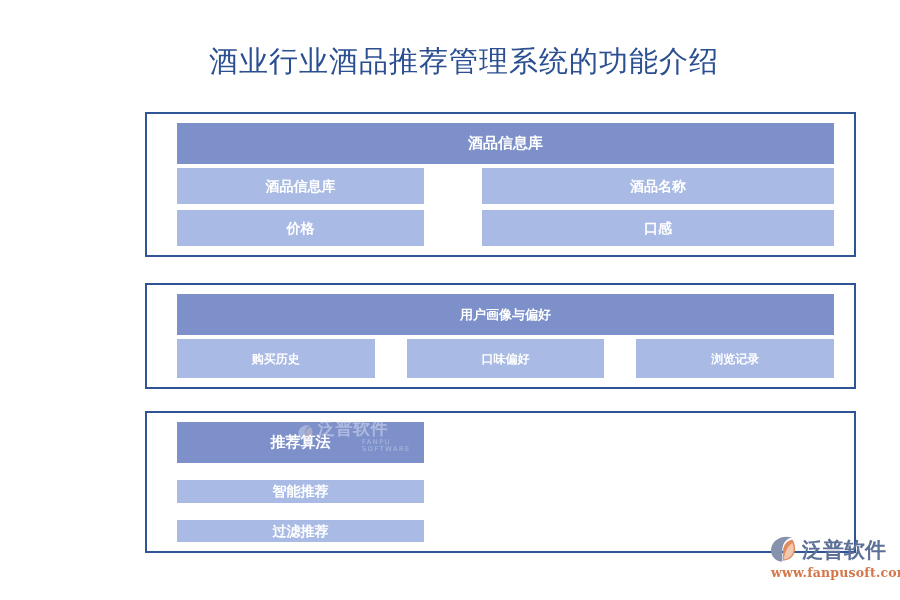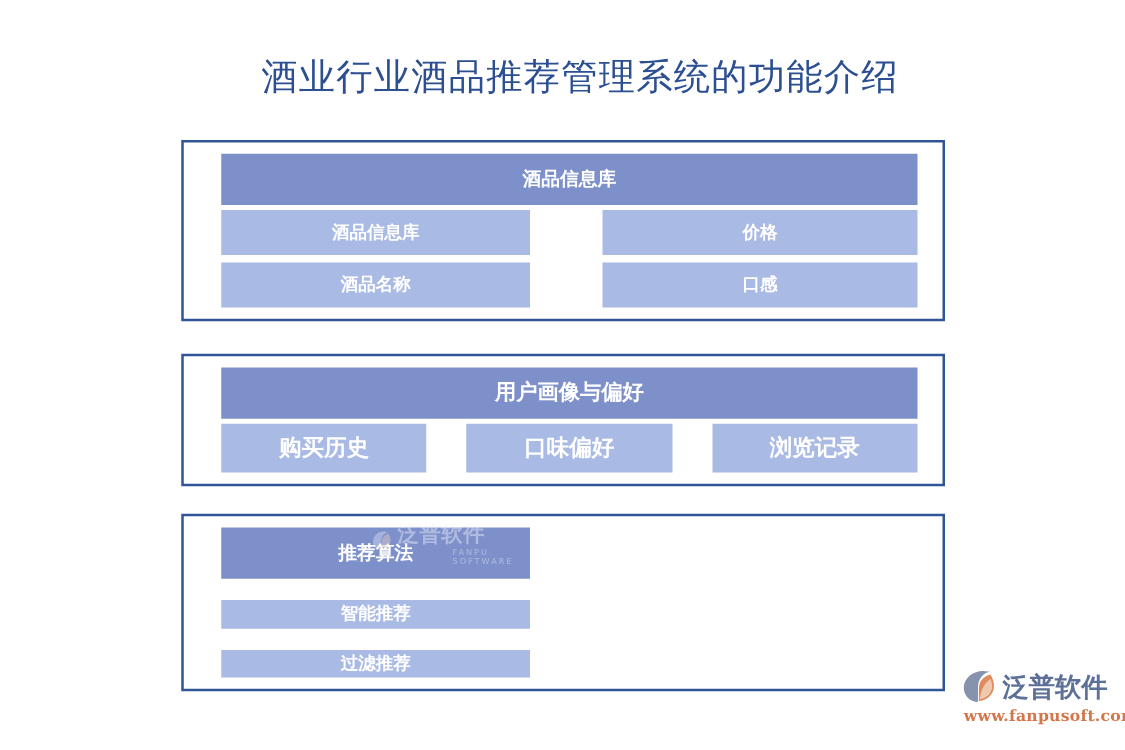--- a/index.html
+++ b/index.html
@@ -31,21 +31,21 @@
     font-weight: 400;
     letter-spacing: 1px;
     color: #2b4f91;
     white-space: nowrap;
   }
 
   
   .panel {
     position: absolute;
     left: 145px;
-    width: 611px;
+    width: 711px;
     border: 2px solid #2f5597;
     background: #ffffff;
   }
 
   #panel-1 { top: 112px;  height: 145px; }
   #panel-2 { top: 283px;  height: 106px; }
   #panel-3 { top: 411px;  height: 142px; }
 
   .panel-inner {
     position: absolute;
@@ -87,30 +87,30 @@
     column-gap: 58px;
     row-gap: 6px;
   }
   #panel-1 .grid .box { font-size: 14px; }
 
   
   #panel-2 .hdr {
     position: absolute;
     left: 0; right: 0; top: 0;
     height: 41px;
-    font-size: 17px;
+    font-size: 13px;
   }
   #panel-2 .row {
     position: absolute;
     left: 0; right: 0; top: 45px; bottom: 0;
     display: grid;
     grid-template-columns: 1fr 1fr 1fr;
     column-gap: 32px;
   }
-  #panel-2 .row .box { font-size: 18px; }
+  #panel-2 .row .box { font-size: 12px; }
 
   
   #panel-3 .cols {
     position: absolute;
     left: 0; right: 0; top: 0; bottom: 0;
     display: grid;
     grid-template-columns: 247px 1fr;
     column-gap: 58px;
   }
   #panel-3 .col {
@@ -202,22 +202,22 @@
 
   <div class="page-title">酒业行业酒品推荐管理系统的功能介绍</div>
 
   <div class="panel" id="panel-1">
     <div class="panel-inner">
 
       <div class="box dark hdr">酒品信息库</div>
 
       <div class="grid">
         <div class="box light">酒品信息库</div>
+        <div class="box light">酒品名称</div>
         <div class="box light">价格</div>
-        <div class="box light">酒品名称</div>
         <div class="box light">口感</div>
       </div>
 
     </div>
   </div>
 
   <div class="panel" id="panel-2">
     <div class="panel-inner">
 
       <div class="box dark hdr">用户画像与偏好</div>

